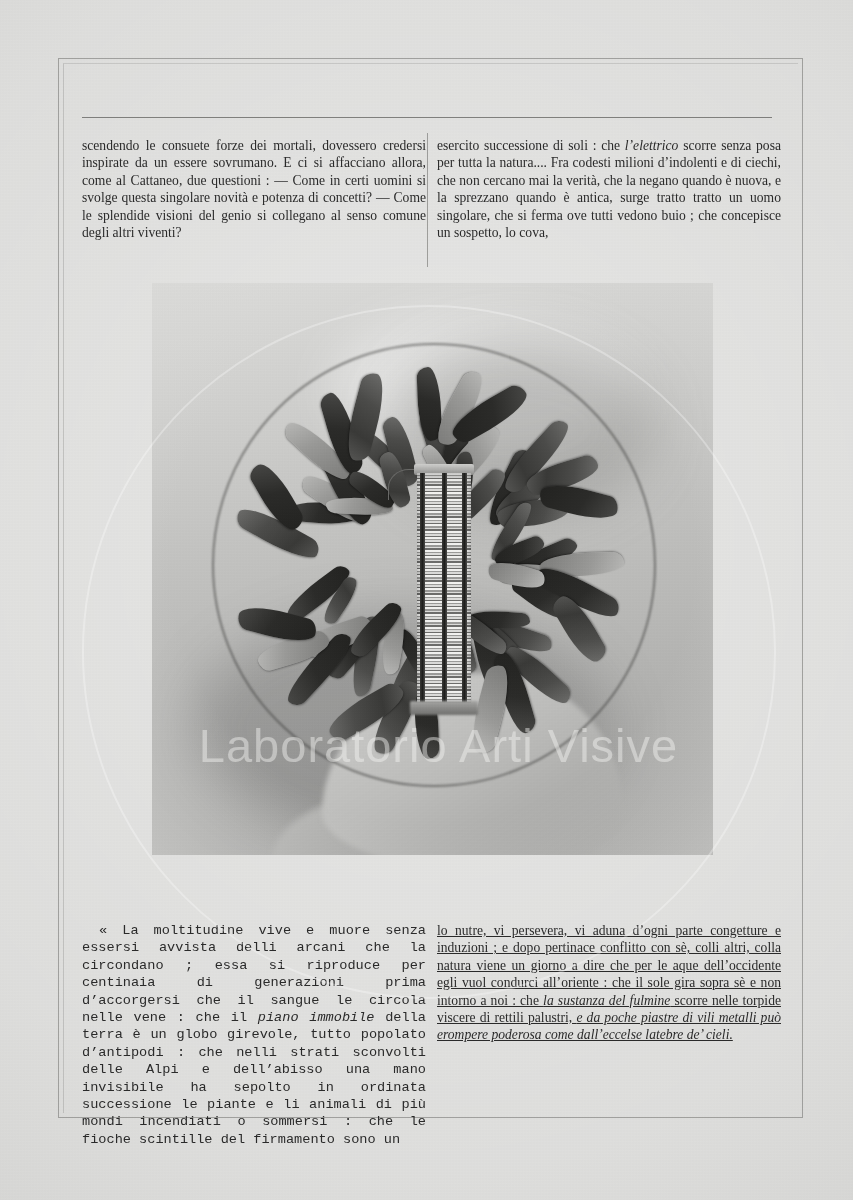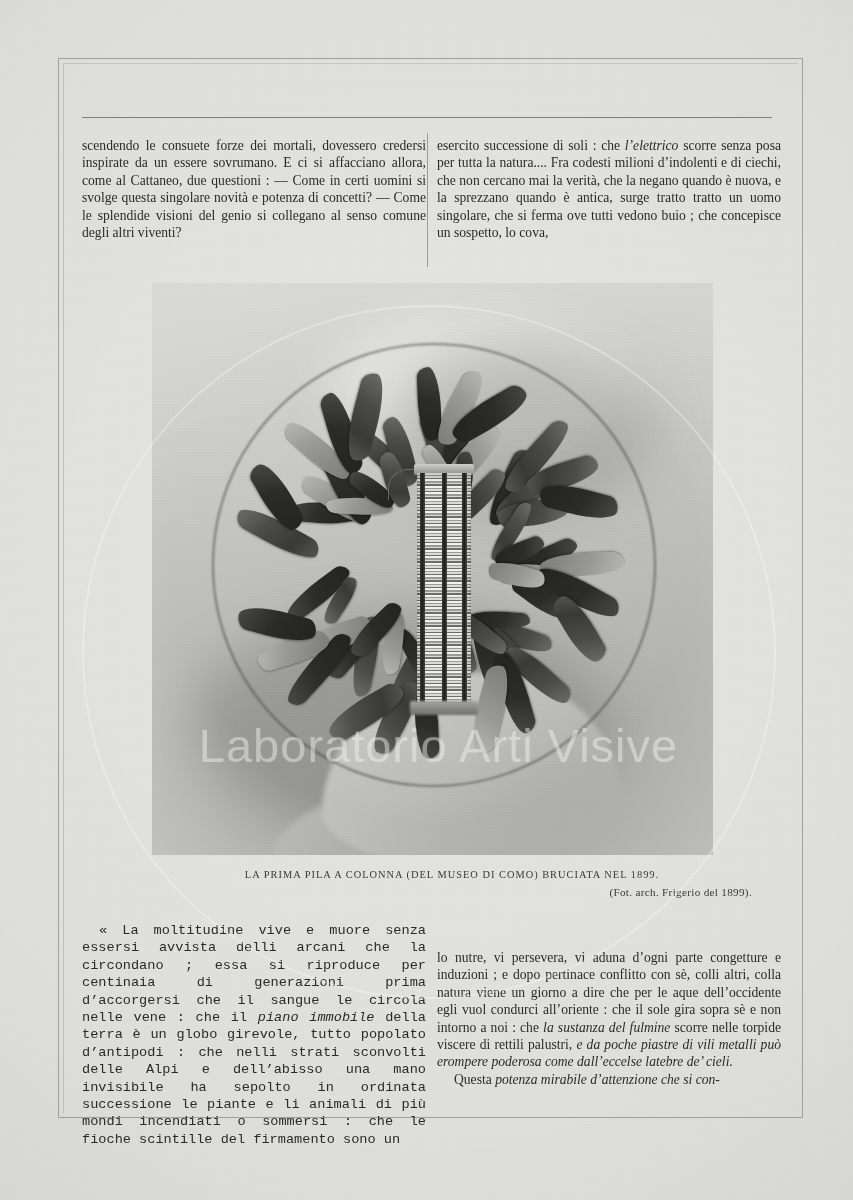--- a/index.html
+++ b/index.html
@@ -92,21 +92,21 @@
     text-justify: inter-word;
     font-family: "Liberation Serif", serif;
   }
   .col p { margin: 0; }
   .col .ind { text-indent: 17px; }
   .col i, .col em { font-style: italic; }
 
   #top-left  { left: 82px; top: 137px; }
   #top-right { left: 437px; top: 137px; }
   #bot-left  { left: 82px; top: 922px; font-family: Liberation Mono, monospace; }
-  #bot-right { left: 437px; top: 949px; }
+  #bot-right { left: 437px; top: 922px; text-decoration: underline; }
 
   
   #col-divider {
     position: absolute;
     left: 427px;
     top: 133px;
     width: 1.1px;
     height: 134px;
     background: #8c8c8a;
     opacity: .8;
@@ -564,30 +564,27 @@
         <div class="pile-rod" style="left:25px;"></div>
         <div class="pile-rod" style="left:45px;"></div>
       </div>
       <div id="pile-base"></div>
 
       <div id="photo-grain"></div>
       <div id="photo-fade"></div>
     </div>
   </div>
 
-  <div id="caption">LA PRIMA PILA A COLONNA (DEL MUSEO DI COMO) BRUCIATA NEL 1899.</div>
-  <div id="credit">(Fot. arch. Frigerio del 1899).</div>
 
   <div class="col" id="bot-left">
     <p class="ind"><span>« La moltitudine vive e muore senza essersi avvista delli arcani che la circondano ; essa si riproduce per centinaia di generazioni prima d’accorgersi che il sangue le circola nelle vene : che il </span><i>piano immobile</i><span> della terra è un globo girevole, tutto popolato d’antipodi : che nelli strati sconvolti delle Alpi e dell’abisso una mano invisibile ha sepolto in ordinata successione le piante e li animali di più mondi incendiati o sommersi : che le fioche scintille del firmamento sono un</span></p>
   </div>
 
   <div class="col" id="bot-right">
     <p><span>lo nutre, vi persevera, vi aduna d’ogni parte congetture e induzioni ; e dopo pertinace conflitto con sè, colli altri, colla natura viene un giorno a dire che per le aque dell’occidente egli vuol condurci all’oriente : che il sole gira sopra sè e non intorno a noi : che </span><i>la sustanza del fulmine</i><span> scorre nelle torpide viscere di rettili palustri, </span><i>e da poche piastre di vili metalli può erompere poderosa come dall’eccelse latebre de’ cieli.</i></p>
-    <p class="ind"><span>Questa </span><i>potenza mirabile d’attenzione che si con-</i></p>
   </div>
 
 
   <div id="paper-noise"></div>
 
   <div id="watermark">
     <div id="wm-circle"></div>
     <div class="wm-line" id="wm-line1">Laboratorio Arti Visive</div>
   </div>
 

